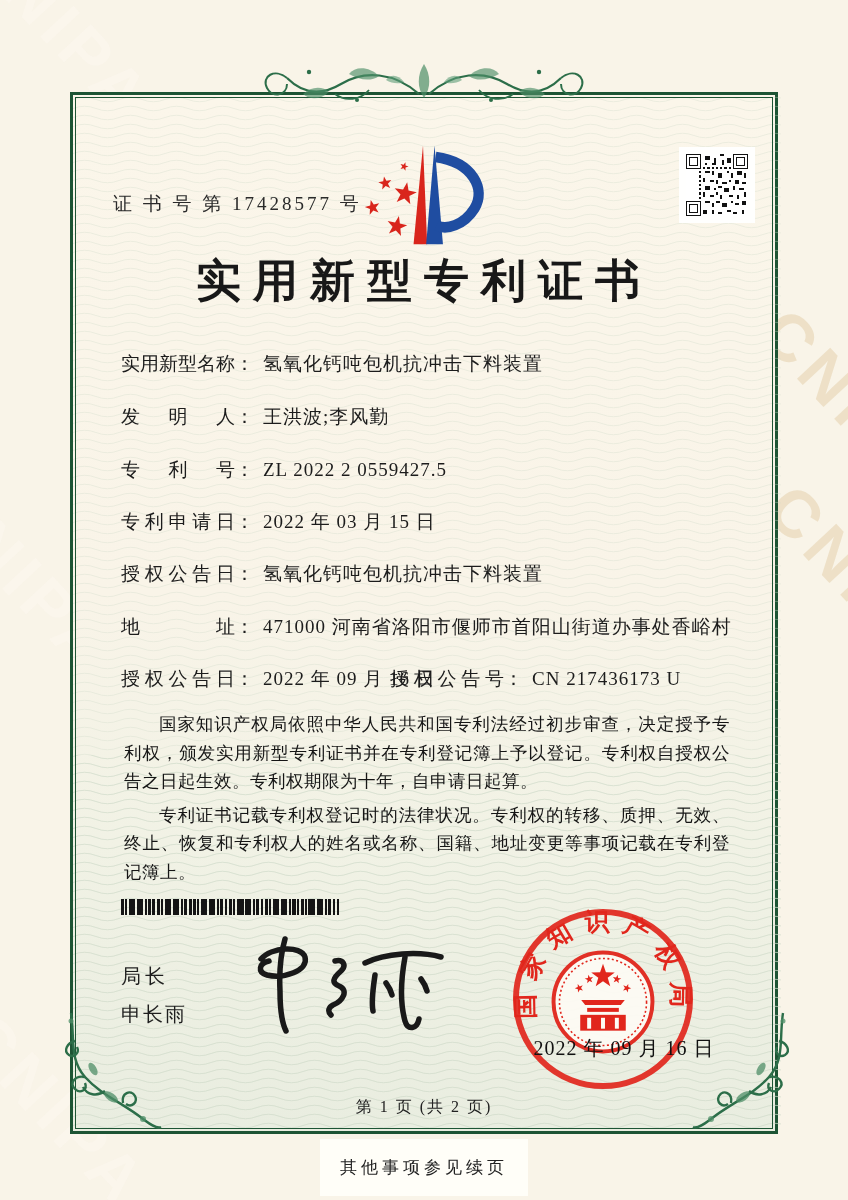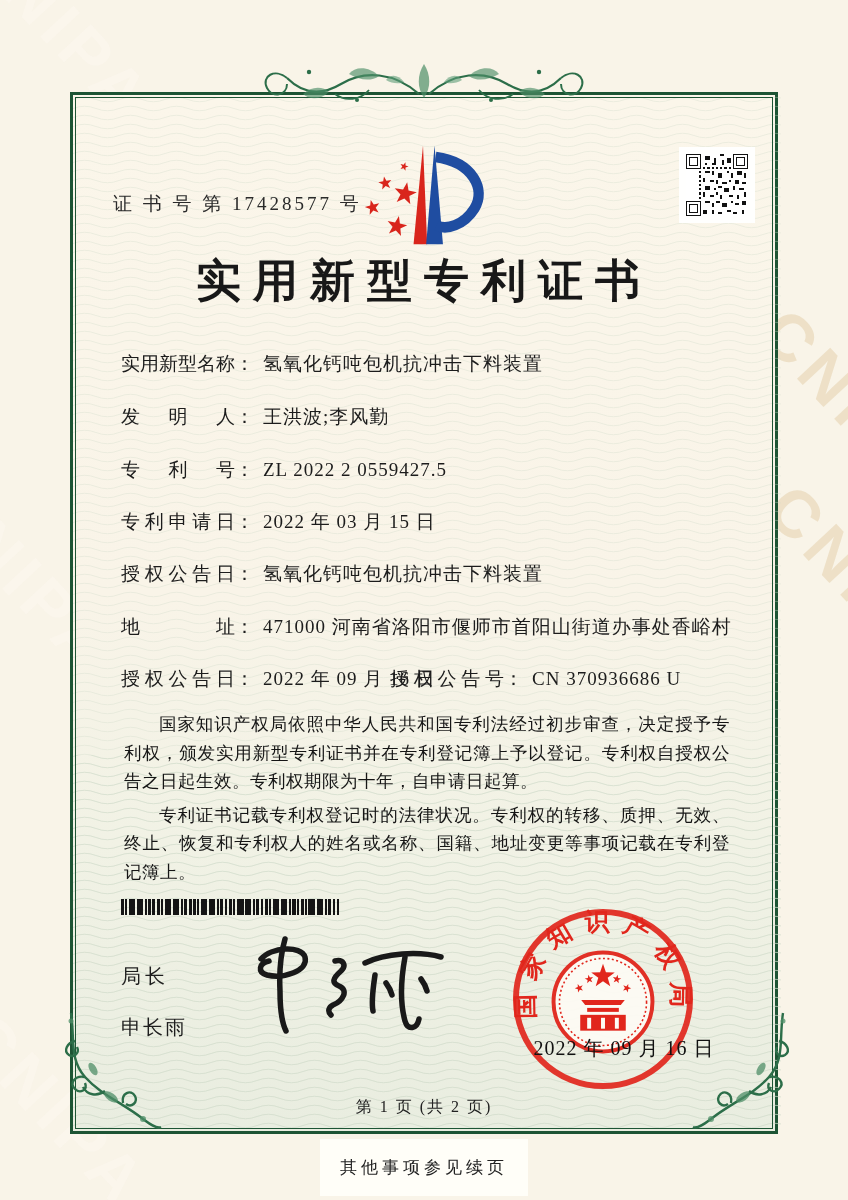--- a/index.html
+++ b/index.html
@@ -49,21 +49,21 @@
   }
   .paras p{margin:5px;text-indent:2em;}
   .barcode{
     position:absolute;left:48px;top:804px;width:218px;height:16px;
     background-image:
       repeating-linear-gradient(90deg,#141414 0 2px,transparent 2px 4px),
       repeating-linear-gradient(90deg,#141414 0 3px,transparent 3px 9px),
       repeating-linear-gradient(90deg,transparent 0 5px,#141414 5px 6px,transparent 6px 13px);
   }
   .officer-title{position:absolute;left:48px;top:868px;font-size:20px;letter-spacing:4px;}
-  .officer-name{position:absolute;left:48px;top:906px;font-size:20px;letter-spacing:2px;margin-top:13px;}
+  .officer-name{position:absolute;left:48px;top:906px;font-size:20px;letter-spacing:2px;}
   .signature{position:absolute;left:150px;top:836px;width:230px;height:105px;}
   .seal{position:absolute;left:436px;top:810px;width:188px;height:188px;z-index:3;}
   .seal-date{
     position:absolute;left:446px;top:940px;width:210px;text-align:center;
     font-size:20px;letter-spacing:1px;color:#111;z-index:4;white-space:nowrap;
   }
   .page-indicator{
     position:absolute;left:0;top:1002px;width:100%;text-align:center;
     font-size:16px;letter-spacing:2px;color:#222;
   }
@@ -164,21 +164,21 @@
     </div>
     <div class="row" style="top:466px;">
       <span class="lbl">授权公告日</span><span class="colon">：</span><span class="val">氢氧化钙吨包机抗冲击下料装置</span>
     </div>
     <div class="row" style="top:519px;">
       <span class="lbl">地址</span><span class="colon">：</span><span class="val">471000 河南省洛阳市偃师市首阳山街道办事处香峪村</span>
     </div>
     <div class="row" style="top:571px;">
       <span class="lbl">授权公告日</span><span class="colon">：</span><span class="val">2022 年 09 月 16 日</span>
       <span class="grant">
-        <span class="lbl">授权公告号</span><span class="colon">：</span><span class="val">CN 370936686 U</span>
+        <span class="lbl">授权公告号</span><span class="colon">：</span><span class="val">CN 217436173 U</span>
       </span>
     </div>
 
     <div class="paras">
       <p>国家知识产权局依照中华人民共和国专利法经过初步审查，决定授予专利权，颁发实用新型专利证书并在专利登记簿上予以登记。专利权自授权公告之日起生效。专利权期限为十年，自申请日起算。</p>
       <p>专利证书记载专利权登记时的法律状况。专利权的转移、质押、无效、终止、恢复和专利权人的姓名或名称、国籍、地址变更等事项记载在专利登记簿上。</p>
     </div>
 
     <div class="barcode"></div>
 

